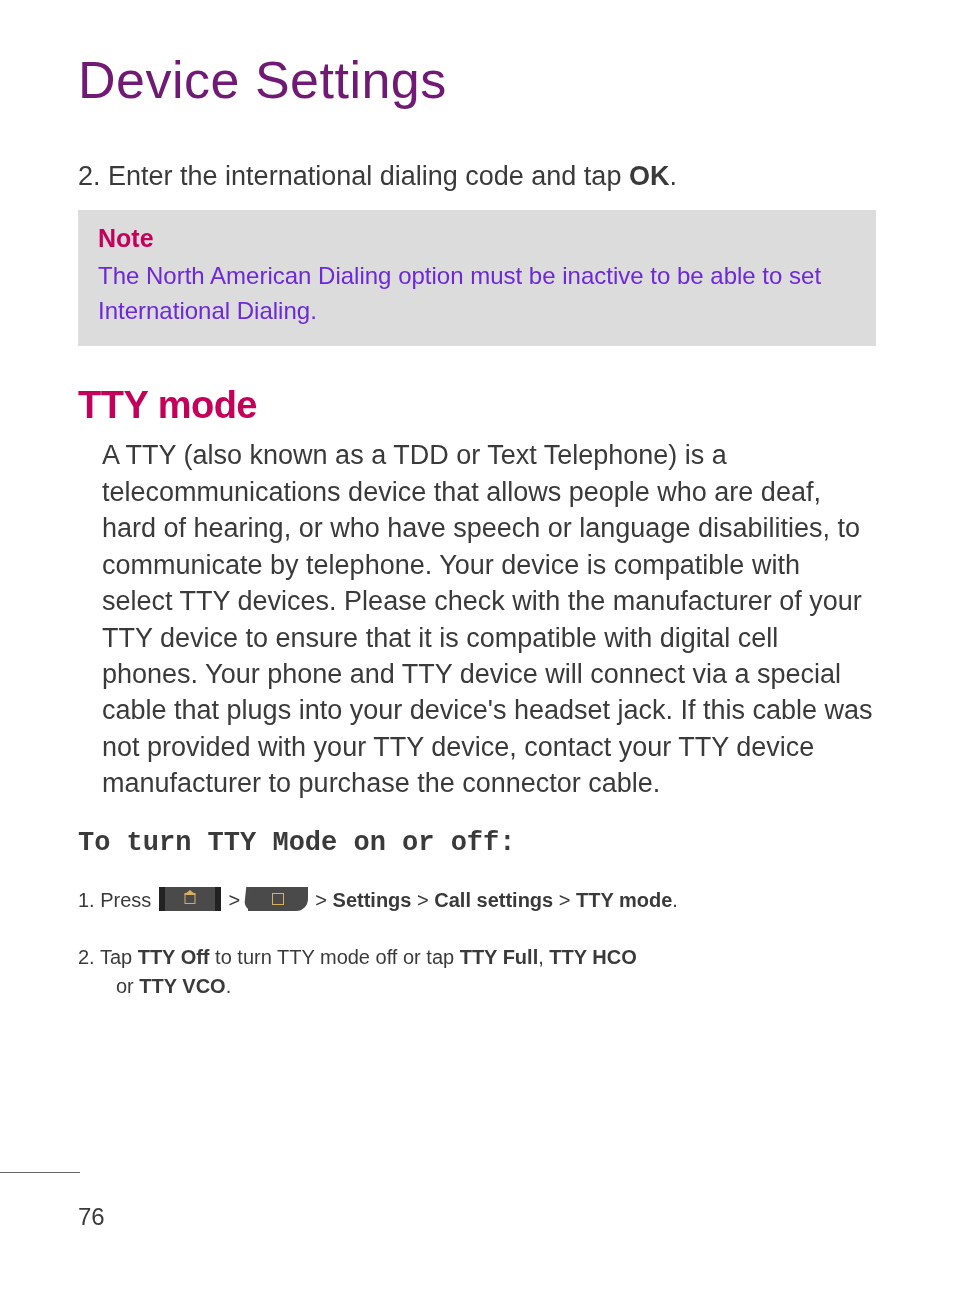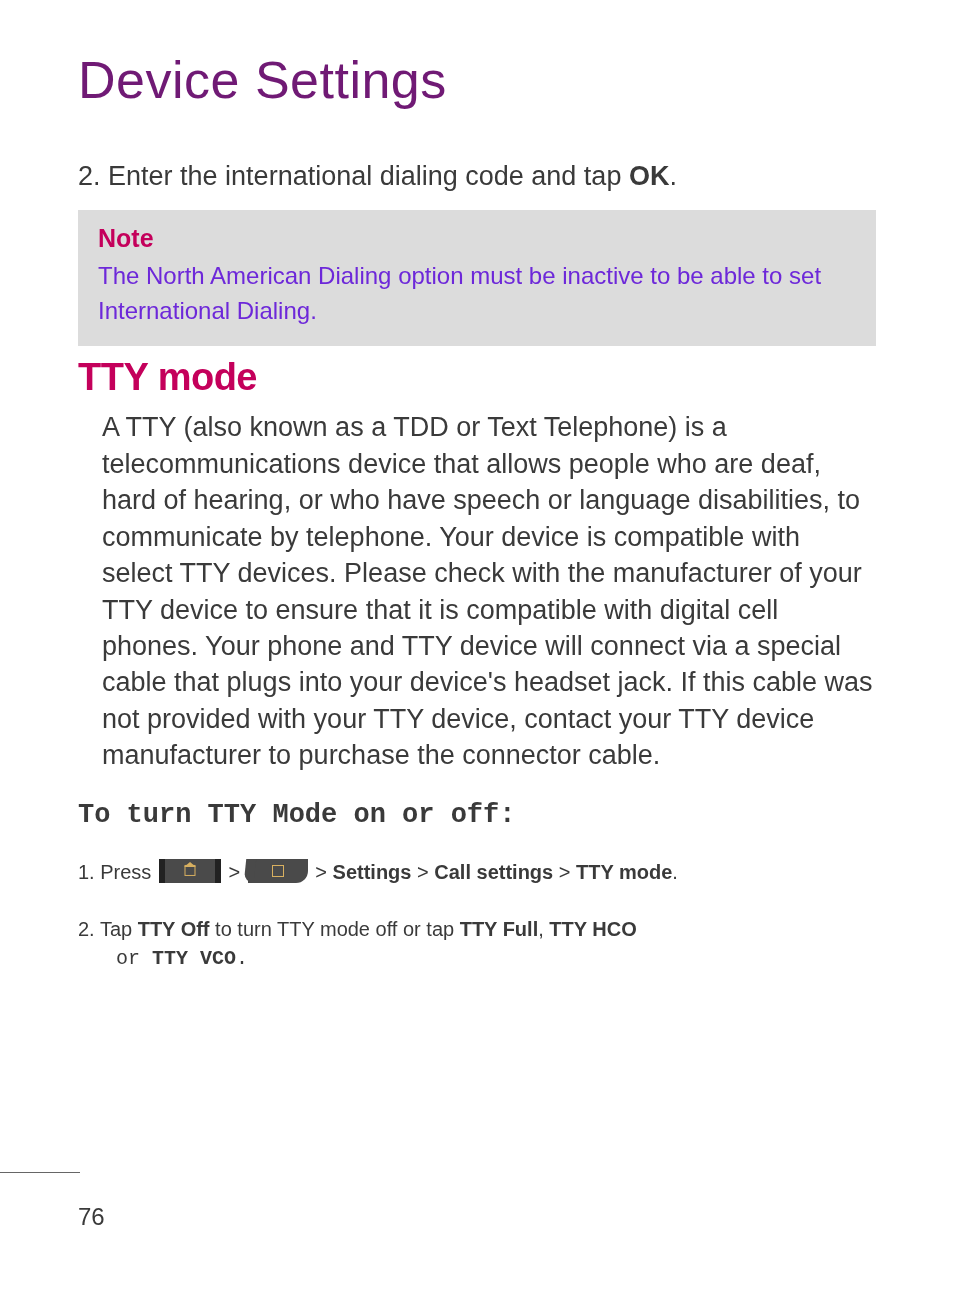--- a/index.html
+++ b/index.html
@@ -22,21 +22,21 @@
   .step-intro {
     font-size: 27px;
     line-height: 1.4;
     margin-bottom: 14px;
   }
   .step-intro .num { font-weight: 400; }
   .bold { font-weight: 600; }
   .note-box {
     background: #dcdcdc;
     padding: 14px 20px 18px 20px;
-    margin-bottom: 10px;
+    margin-bottom: 38px;
   }
   .note-title {
     color: #c4005b;
     font-weight: 700;
     font-size: 25px;
     margin-bottom: 6px;
   }
   .note-body {
     font-size: 24px;
     line-height: 1.45;
@@ -63,21 +63,20 @@
   }
   .step-line {
     font-size: 20px;
     line-height: 1.45;
     margin-bottom: 28px;
     padding-left: 0;
   }
   .step-line .indent {
     display: block;
     padding-left: 38px;
-    font-family: Liberation Mono, monospace;
   }
   .key-icon {
     display: inline-block;
     vertical-align: middle;
     margin: 0 2px;
   }
   .key-home {
     width: 62px;
     height: 24px;
     background: #4a4a4a;

